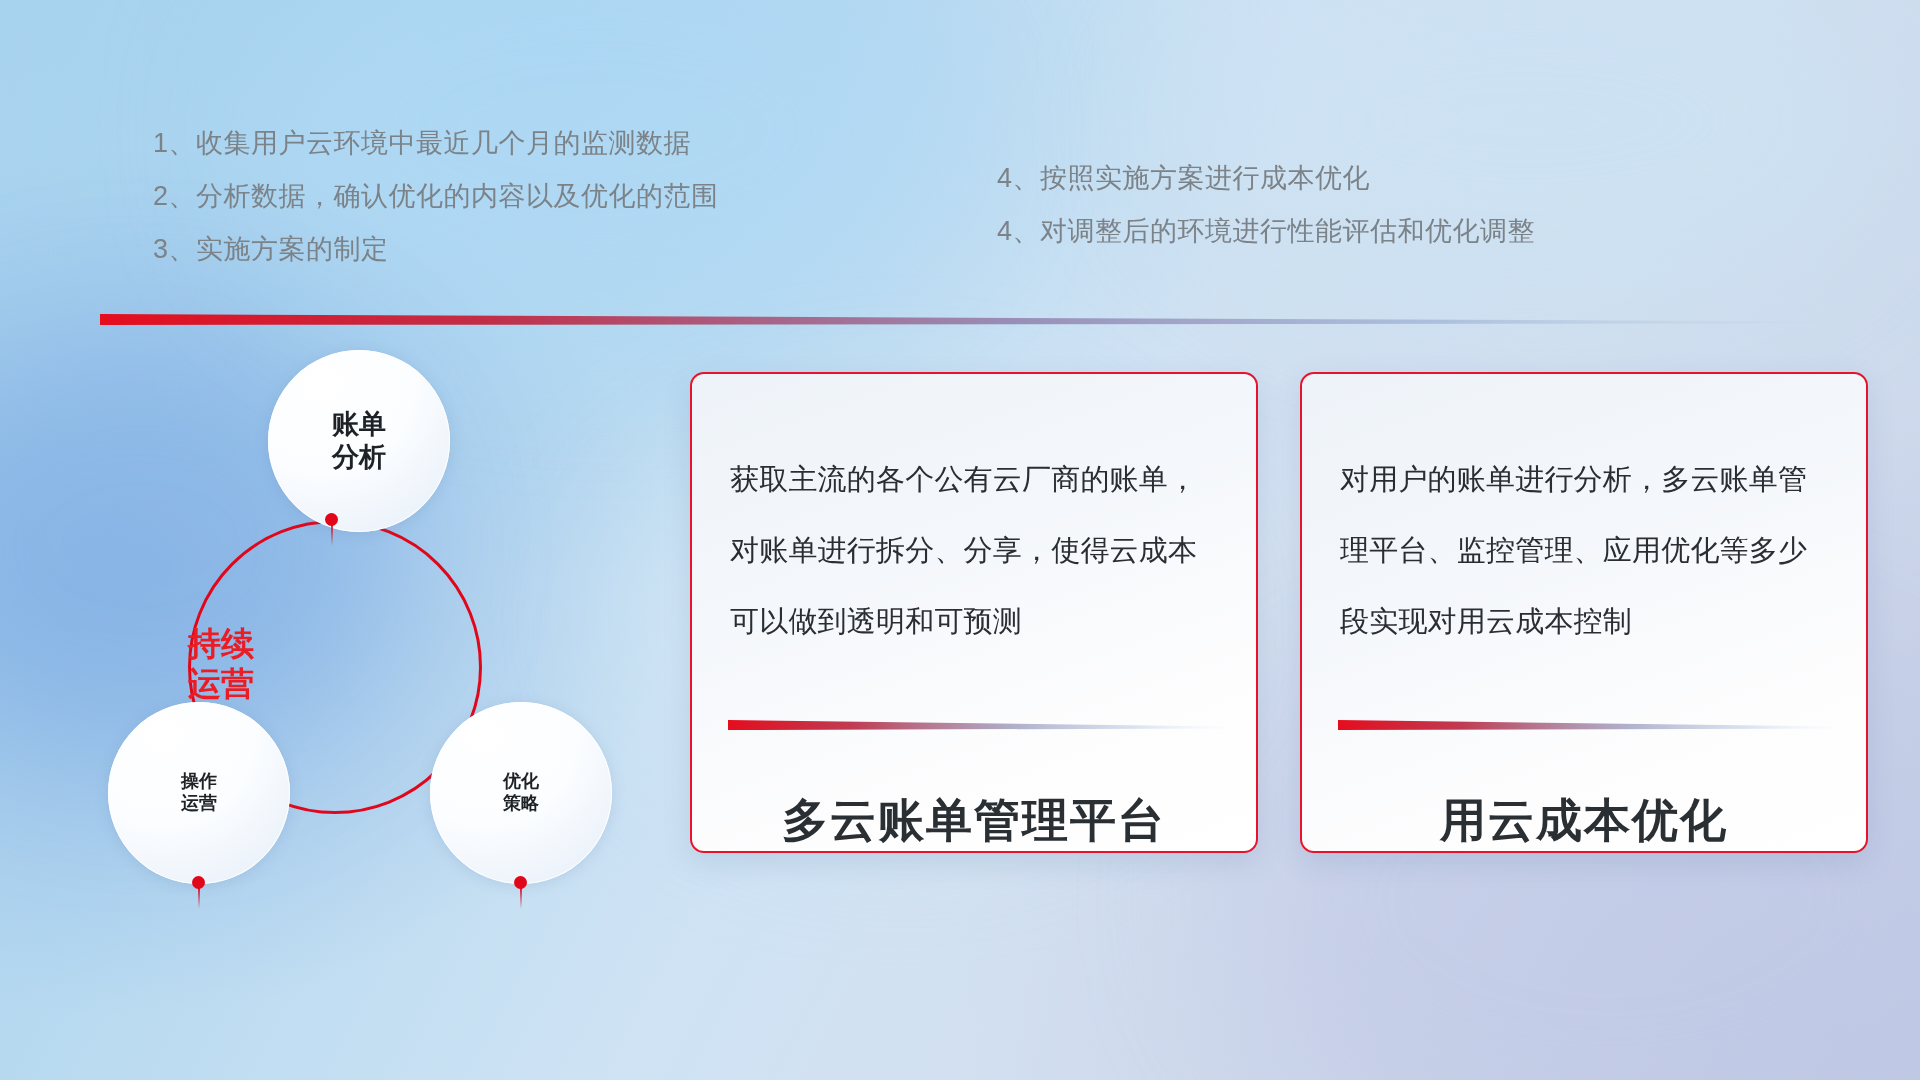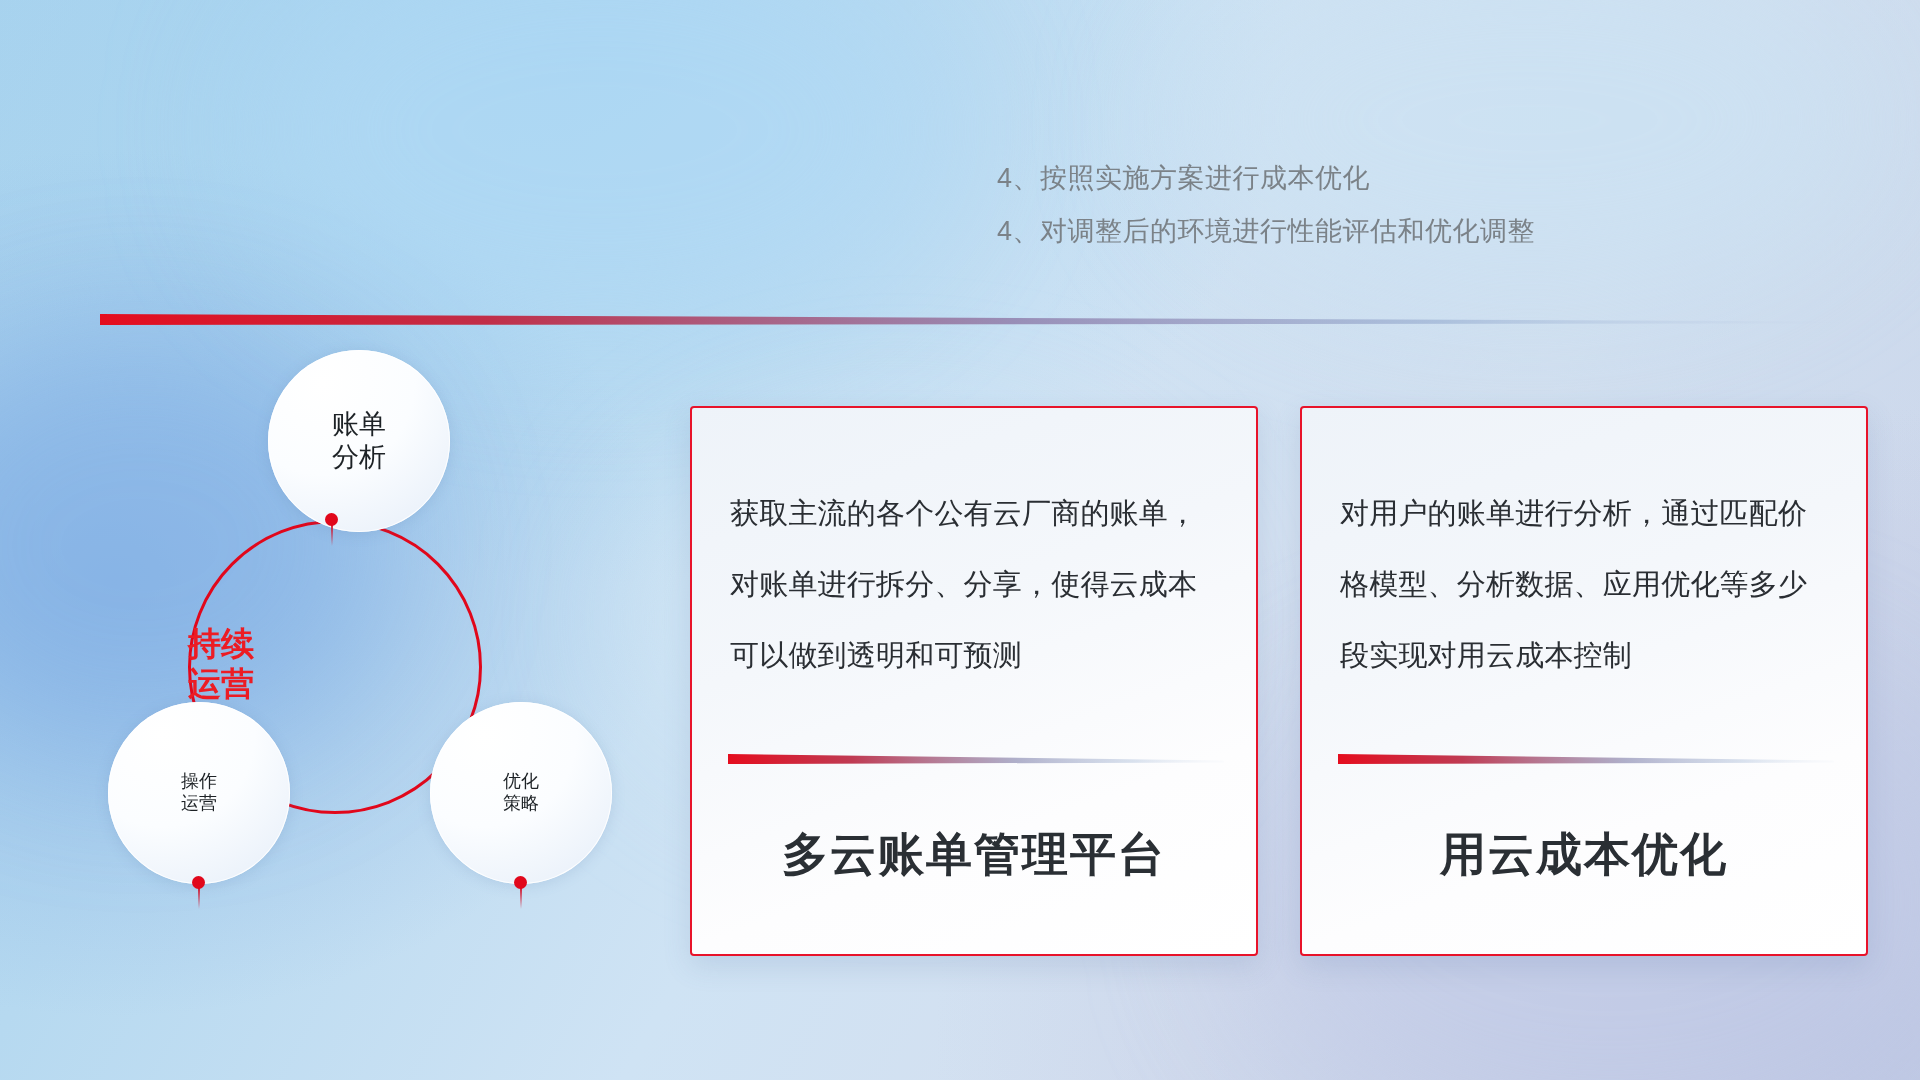--- a/index.html
+++ b/index.html
@@ -36,21 +36,21 @@
   #top-divider{left:100px;top:312px;width:1760px;height:14px;}
 
   
   #diagram{position:absolute;left:100px;top:350px;width:560px;height:600px;}
   .bubble{
     position:absolute;border-radius:50%;
     background:
       radial-gradient(120% 120% at 30% 18%, #ffffff 0%, #fbfdff 42%, #eaf1fa 78%, #dfe9f6 100%);
     box-shadow:0 2px 14px rgba(90,120,170,0.18), inset 0 0 0 1px rgba(255,255,255,0.9);
     display:flex;flex-direction:column;align-items:center;justify-content:center;
-    color:#1d2226;font-weight:normal;text-align:center;z-index:3;
+    color:#1d2226;font-weight:bold;text-align:center;z-index:3;
   }
   .bubble span{display:block;line-height:1.22;}
   #bubble-top{left:168px;top:0px;width:182px;height:182px;font-size:27px;}
   #bubble-bl{left:8px;top:352px;width:182px;height:182px;font-size:18px;}
   #bubble-br{left:330px;top:352px;width:182px;height:182px;font-size:18px;}
 
   #ring{
     position:absolute;left:88px;top:170px;width:288px;height:288px;
     border-radius:50%;border:3px solid #e1071b;z-index:2;background:transparent;
   }
@@ -63,21 +63,21 @@
   #dot-top{left:225px;top:163px;}
   #dot-bl{left:92px;top:526px;}
   #dot-br{left:414px;top:526px;}
   .tick{position:absolute;width:2px;background:linear-gradient(#d2112a,rgba(210,17,42,0));z-index:5;}
   #tick-top{left:231px;top:174px;height:22px;}
   #tick-bl{left:98px;top:537px;height:22px;}
   #tick-br{left:420px;top:537px;height:22px;}
 
   
   .card{
-    position:absolute;top:406px;width:568px;height:550px;border-radius:4px;
+    position:absolute;top:372px;width:568px;height:481px;border-radius:14px;
     border:2px solid #e8132a;
     background:linear-gradient(160deg,#eef3f9 0%,#f4f7fb 38%,#fdfdfe 72%,#ffffff 100%);
     box-shadow:0 10px 28px rgba(80,110,160,0.16);
     box-sizing:border-box;overflow:hidden;
   }
   #card-1{left:690px;}
   #card-2{left:1300px;}
   .card-body{
     position:absolute;left:38px;right:30px;top:70px;
     color:#2a2e33;font-size:29px;line-height:2.45;letter-spacing:.2px;
@@ -92,20 +92,25 @@
 <body>
 
 <div id="stage">
 
   <div class="blob b1"></div>
   <div class="blob b2"></div>
   <div class="blob b3"></div>
   <div class="blob b4"></div>
   <div class="blob b5"></div>
 
+  <div class="list" id="list-left">
+    <div class="row">1、收集用户云环境中最近几个月的监测数据</div>
+    <div class="row">2、分析数据，确认优化的内容以及优化的范围</div>
+    <div class="row">3、实施方案的制定</div>
+  </div>
 
   <div class="list" id="list-right">
     <div class="row">4、按照实施方案进行成本优化</div>
     <div class="row">4、对调整后的环境进行性能评估和优化调整</div>
   </div>
 
   <svg id="top-divider" class="taper" viewBox="0 0 1760 14" preserveAspectRatio="none">
     <defs>
       <linearGradient id="gradTop" x1="0" y1="0" x2="1" y2="0">
         <stop offset="0" stop-color="#e50d1e" stop-opacity="1"></stop>
@@ -162,21 +167,21 @@
           <stop offset="0.82" stop-color="#a9bcd8" stop-opacity="0.42"></stop>
           <stop offset="1" stop-color="#dfe8f3" stop-opacity="0.10"></stop>
         </linearGradient>
       </defs>
       <polygon points="0,1 496,7.5 496,9.5 0,11" fill="url(#gradCard1)"></polygon>
     </svg>
     <div class="card-title">多云账单管理平台</div>
   </div>
 
   <div class="card" id="card-2">
-    <div class="card-body">对用户的账单进行分析，通过匹配价格模型、分析数据、应用优化等多少段实现对用云成本控制</div>
+    <div class="card-body">对用户的账单进行分析，多云账单管理平台、监控管理、应用优化等多少段实现对用云成本控制</div>
     <svg class="card-rule" viewBox="0 0 496 12" preserveAspectRatio="none">
       <defs>
         <linearGradient id="gradCard2" x1="0" y1="0" x2="1" y2="0">
           <stop offset="0" stop-color="#e50d1e" stop-opacity="1"></stop>
           <stop offset="0.25" stop-color="#bb2a44" stop-opacity="0.92"></stop>
           <stop offset="0.58" stop-color="#8f8fb4" stop-opacity="0.70"></stop>
           <stop offset="0.82" stop-color="#a9bcd8" stop-opacity="0.42"></stop>
           <stop offset="1" stop-color="#dfe8f3" stop-opacity="0.10"></stop>
         </linearGradient>
       </defs>

